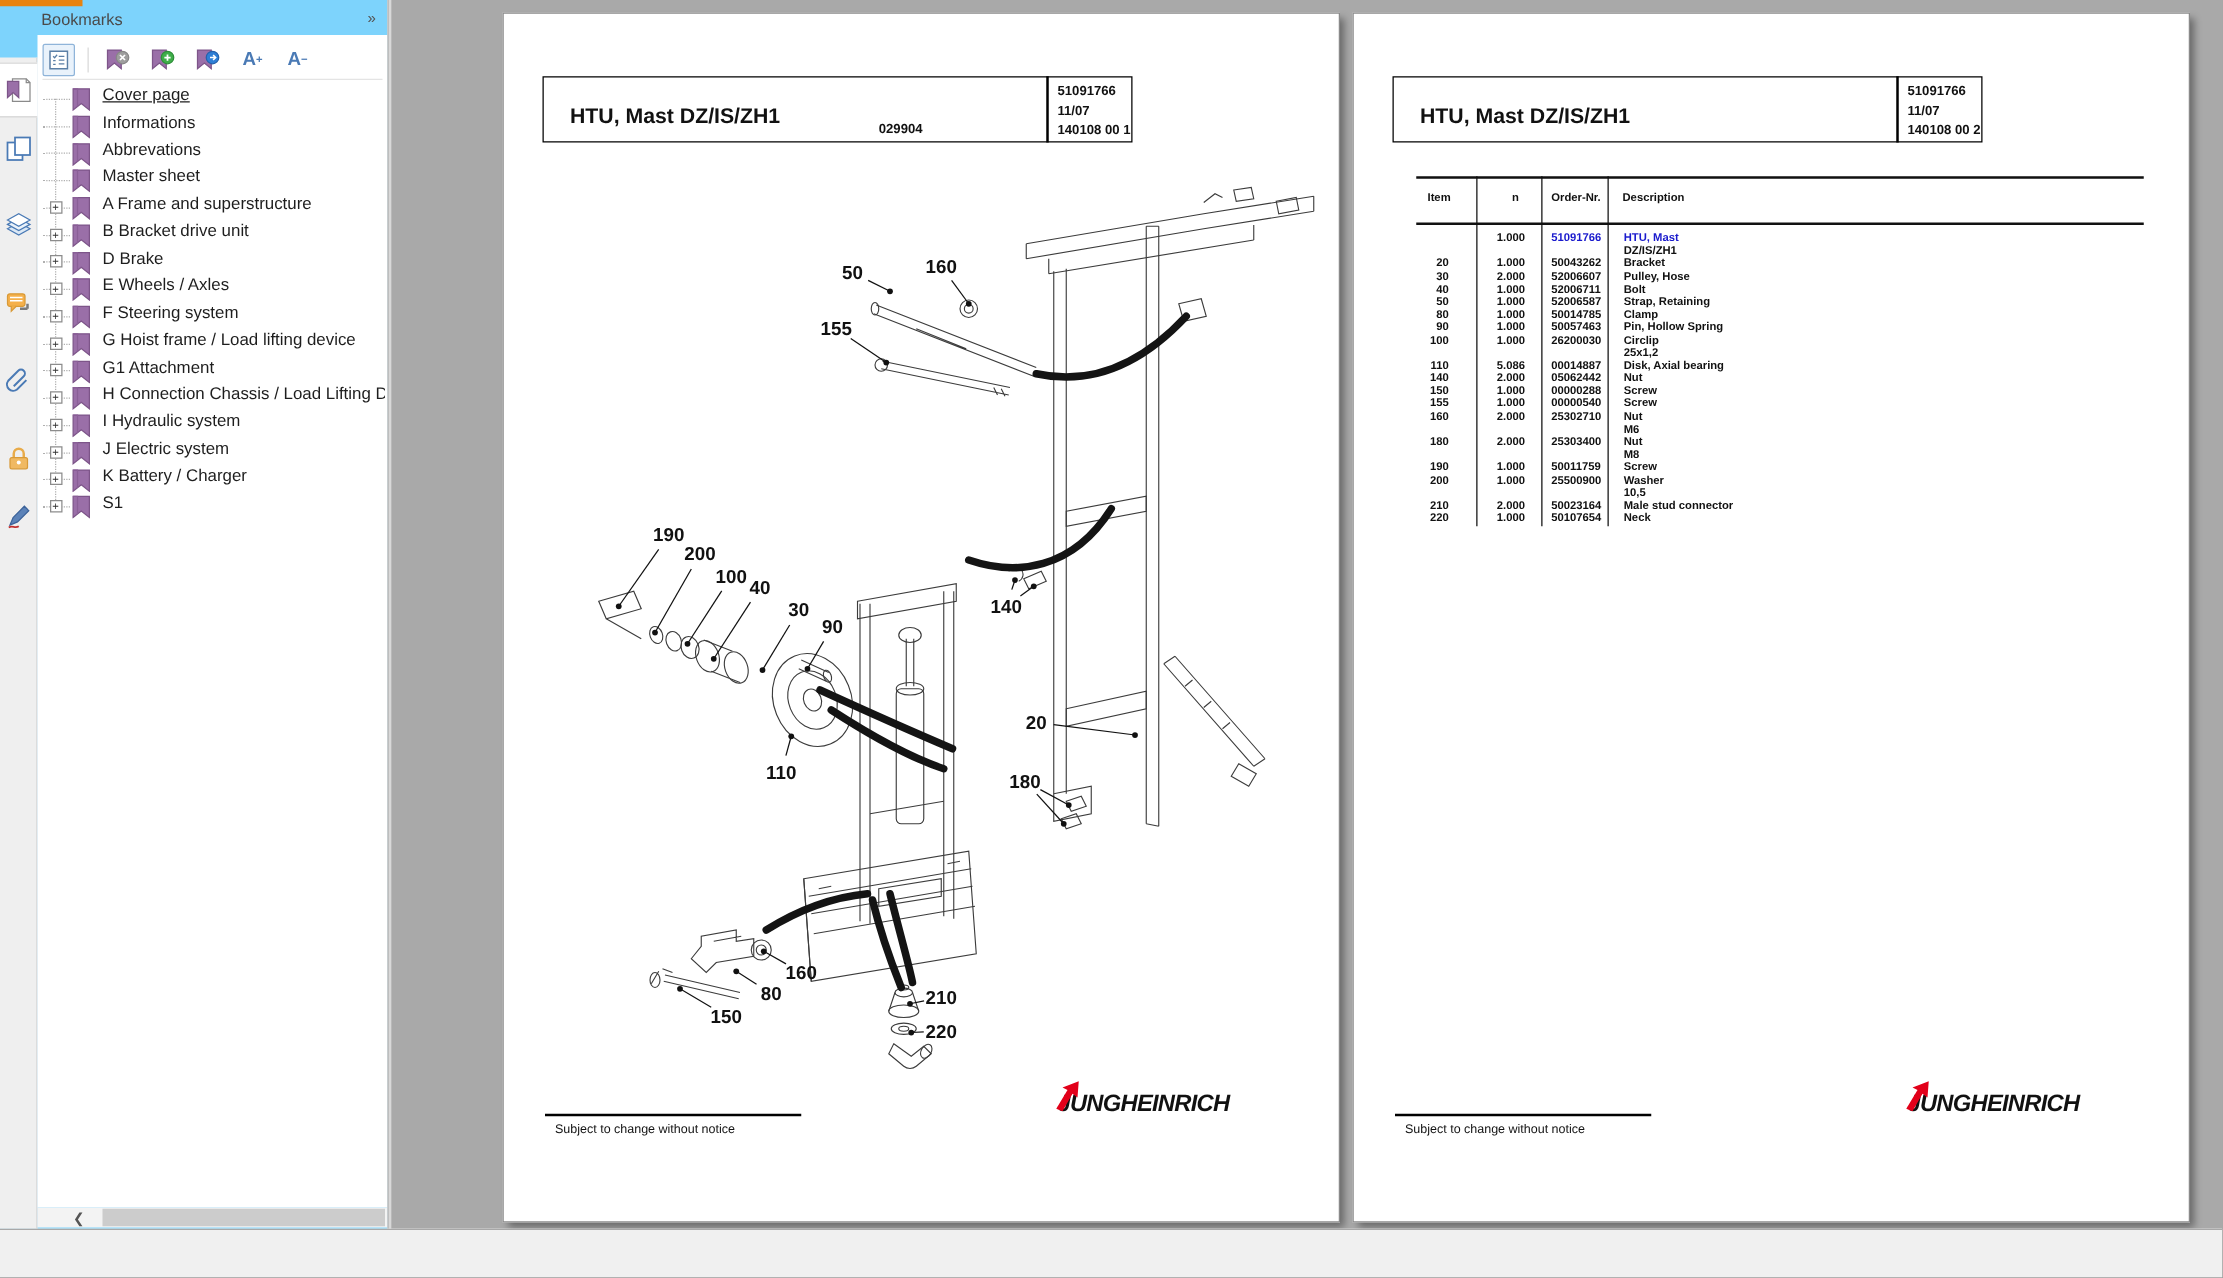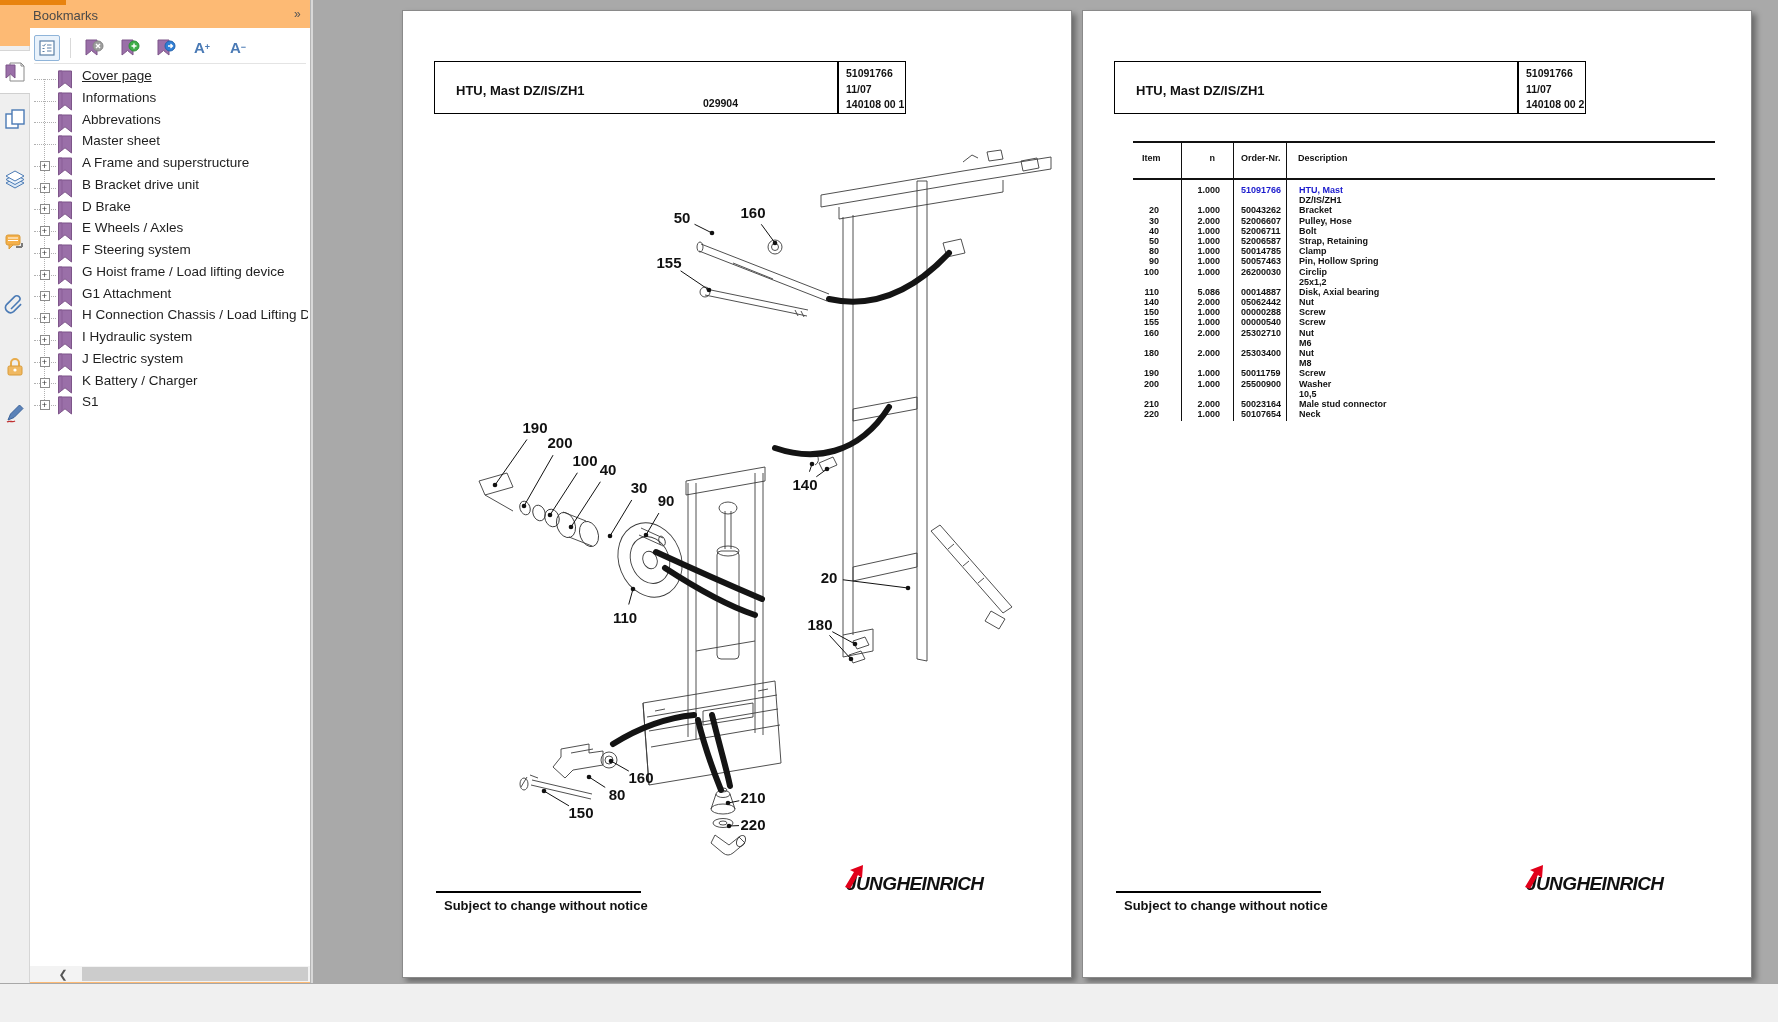--- a/index.html
+++ b/index.html
@@ -3,21 +3,21 @@
 <meta charset="utf-8">
 <style>
   html,body{margin:0;padding:0;background:#888;}
   *{box-sizing:border-box;}
   #app{position:relative;width:1778px;height:1022px;overflow:hidden;
        font-family:"Liberation Sans",sans-serif;background:#f2f1f0;}
   .abs{position:absolute;}
 
   
   #accent-bar{left:0;top:0;width:66px;height:5px;background:#E8830F;}
-  #sidebar{left:0;top:0;width:310px;height:983px;background:#fdba74;}
+  #sidebar{left:0;top:0;width:310px;height:983px;background:#7dd3fc;}
   #panel-title{left:33px;top:8px;font-size:13px;color:#4a4a4a;}
   .panel-hdr-ico{top:7px;font-size:12px;color:#555;cursor:pointer;}
   #strip{left:0;top:46px;width:30px;height:937px;background:#efefef;border-right:1px solid #d6d6d6;}
   #strip-active{left:0;top:50px;width:30px;height:44px;background:#fff;border-top:1px solid #d6d6d6;border-bottom:1px solid #d0d0d0;}
   .strip-ico{left:4px;width:22px;height:22px;}
   #panel{left:30px;top:28px;width:280px;height:938px;background:#fff;}
   #bm-toolbar{left:4px;top:4px;height:32px;width:272px;display:flex;align-items:center;gap:10px;border-bottom:1px solid #e4e4e4;}
   .tb-btn{width:26px;height:26px;display:flex;align-items:center;justify-content:center;cursor:pointer;}
   .tb-btn.sel{border:1px solid #8fb4d9;background:#e9f2fb;border-radius:2px;}
   .tb-sep{width:1px;height:20px;background:#d9d9d9;}
@@ -40,25 +40,25 @@
 
   
   #canvas{left:313px;top:0;width:1465px;height:983px;background:#A9A9A9;}
   .page{position:absolute;top:10px;width:670px;height:968px;background:#fff;border:1px solid #8a8a8a;
         box-shadow:4px 4px 6px rgba(0,0,0,.38);}
   #page-left{left:89px;}   
   #page-right{left:769px;} 
 
   .hdr-box{position:absolute;left:31px;top:50px;width:472px;height:53px;border:1.7px solid #000;}
   .hdr-div{position:absolute;left:434px;top:50px;width:1.7px;height:53px;background:#000;}
-  .hdr-title{position:absolute;left:53px;top:72px;font-size:13px;font-weight:700;color:#111;}
+  .hdr-title{position:absolute;left:53px;top:72px;font-size:17px;font-weight:700;color:#111;}
   .hdr-code{position:absolute;left:300px;top:86px;width:124px;text-align:left;font-size:10.5px;font-weight:700;color:#111;}
   .hdr-ids{position:absolute;left:443px;top:55px;font-size:10.5px;font-weight:700;line-height:15.5px;color:#111;}
   .foot-line{position:absolute;left:33px;top:880px;width:205px;height:1.5px;background:#000;}
-  .foot-note{position:absolute;left:41px;top:887px;font-size:13px;font-weight:700;color:#111;}
+  .foot-note{position:absolute;left:41px;top:887px;font-size:10px;font-weight:400;color:#111;}
   .logo{position:absolute;left:443px;top:862px;}
   .logo svg{position:absolute;left:-3px;top:-10px;}
   .logo span{font-size:19px;font-weight:700;font-style:italic;letter-spacing:-0.6px;color:#111;}
 
   
   .rule{position:absolute;background:#111;}
   .th{position:absolute;font-size:9px;font-weight:700;color:#111;}
   #parts-rows{position:absolute;left:50px;top:174px;width:582px;}
   .trow{display:flex;height:10.2px;font-size:9px;font-weight:700;color:#111;line-height:10.2px;}
   .c-item{width:26px;text-align:right;}

